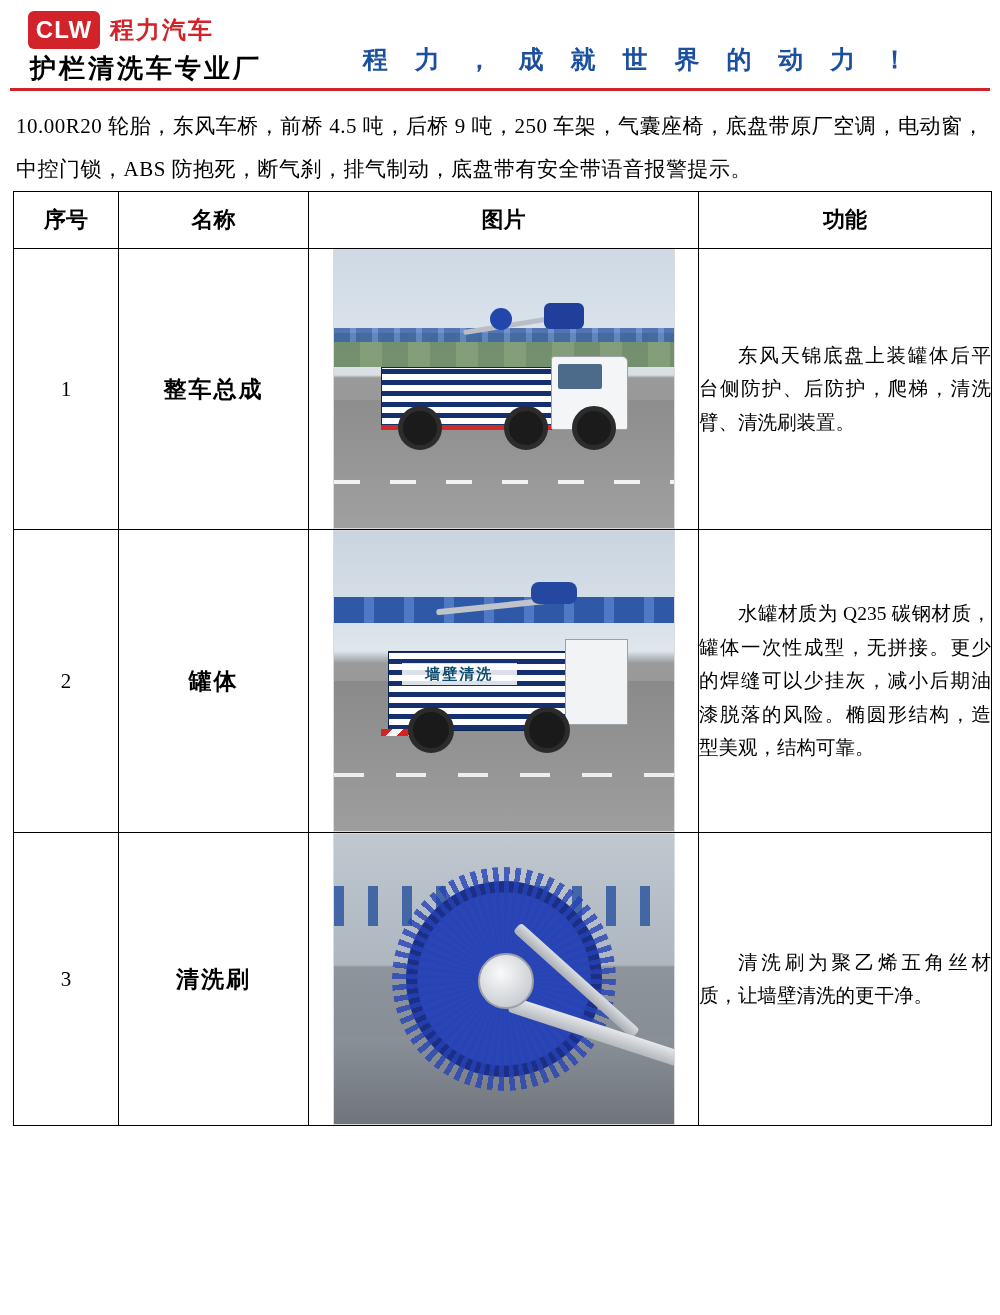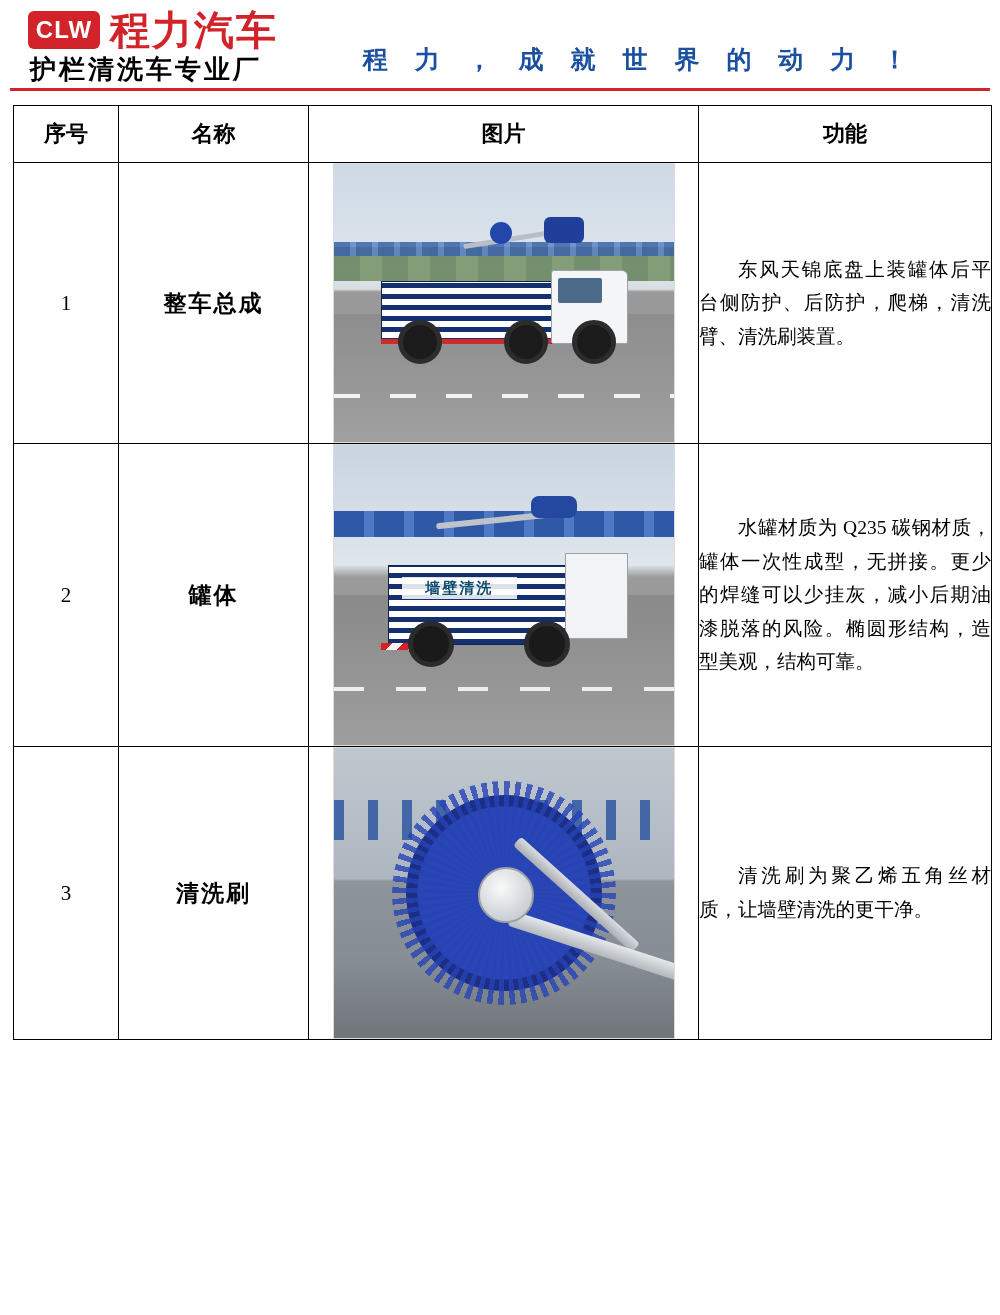--- a/index.html
+++ b/index.html
@@ -66,21 +66,21 @@
     height: 18px;
     border: 3px solid rgba(255,255,255,0.55);
     border-radius: 50%;
     border-right-color: transparent;
     border-bottom-color: transparent;
     display: none;
   }
   .logo-name {
     font-family: "Liberation Sans", sans-serif;
     font-weight: bold;
-    font-size: 40px;
+    font-size: 24px;
     color: #d2232a;
     letter-spacing: 2px;
     line-height: 1;
   }
   .logo-sub {
     font-family: "Liberation Sans", sans-serif;
     font-weight: bold;
     font-size: 26px;
     color: #000000;
     letter-spacing: 3px;
@@ -361,20 +361,21 @@
       <div class="logo-row">
         <div class="logo-mark">CLW</div>
         <div class="logo-name">程力汽车</div>
       </div>
       <div class="logo-sub">护栏清洗车专业厂</div>
     </div>
     <div class="slogan">程 力 ， 成 就 世 界 的 动 力 ！</div>
   </div>
   <hr class="header-rule">
 
+  <div class="intro">10.00R20 轮胎，东风车桥，前桥 4.5 吨，后桥 9 吨，250 车架，气囊座椅，底盘带原厂空调，电动窗，中控门锁，ABS 防抱死，断气刹，排气制动，底盘带有安全带语音报警提示。</div>
 
 
   <table class="config">
     <colgroup>
       <col class="col-no">
       <col class="col-name">
       <col class="col-img">
       <col class="col-func">
     </colgroup>
     <thead>

